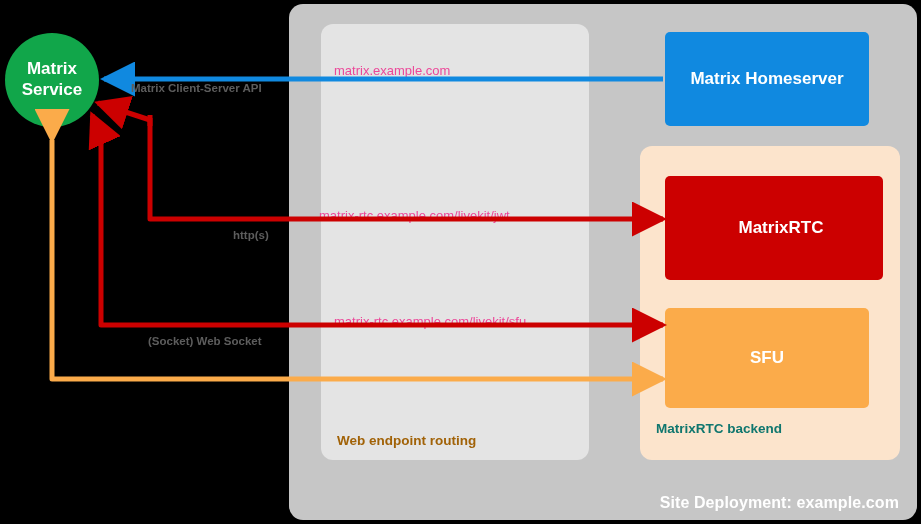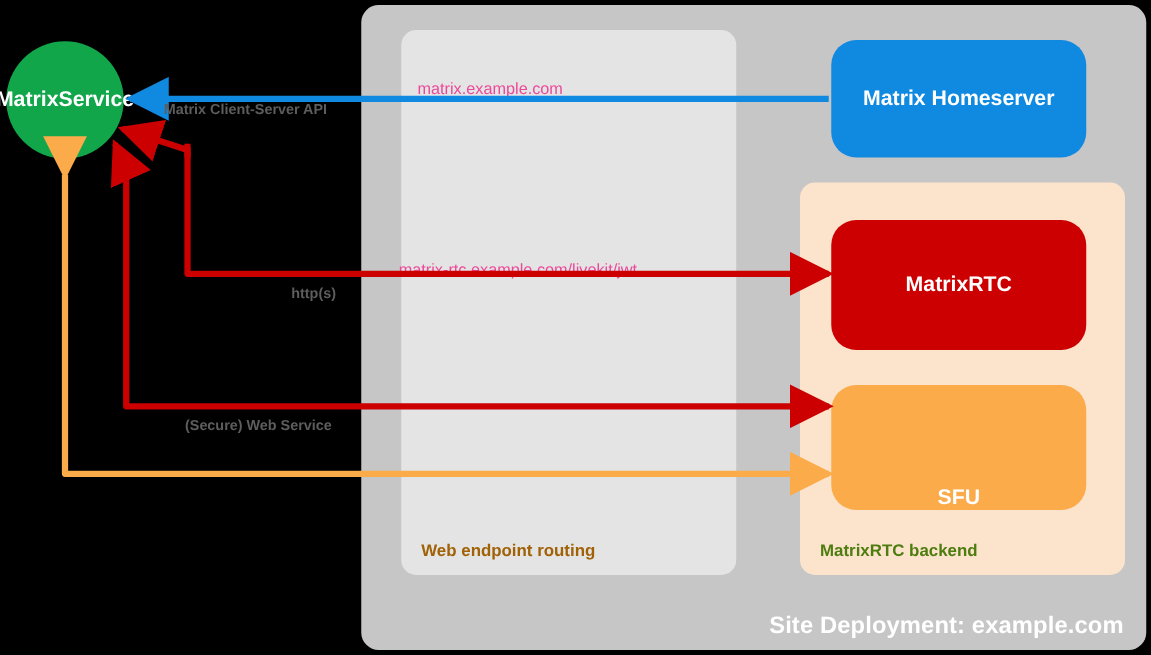--- a/index.html
+++ b/index.html
@@ -24,21 +24,21 @@
     width: 628px;
     height: 516px;
     background: #c6c6c6;
     border-radius: 14px;
   }
   .site-deployment-label {
     position: absolute;
     right: 18px;
     bottom: 8px;
     color: #ffffff;
-    font-size: 19px;
+    font-size: 16px;
     font-weight: bold;
     letter-spacing: .1px;
     white-space: nowrap;
   }
 
   .web-routing {
     position: absolute;
     left: 321px;
     top: 24px;
     width: 268px;
@@ -61,49 +61,50 @@
     left: 640px;
     top: 146px;
     width: 260px;
     height: 314px;
     background: #fce4cc;
     border-radius: 12px;
   }
   .rtc-backend-label {
     position: absolute;
     left: 16px;
-    bottom: 12px;
-    color: #4d7c0f;
+    bottom: 24px;
+    color: #0f766e;
     font-size: 13.5px;
     font-weight: bold;
     white-space: nowrap;
   }
 
   
   .client-node {
     position: absolute;
     left: 5px;
     top: 33px;
     width: 94px;
     height: 94px;
     border-radius: 50%;
     background: #11a64a;
     display: flex;
+    flex-direction: column;
     align-items: center;
     justify-content: center;
     color: #ffffff;
     font-size: 17px;
     font-weight: bold;
     line-height: 1.22;
     text-align: left;
   }
 
   .node-box {
     position: absolute;
-    border-radius: 20px;
+    border-radius: 5px;
     display: flex;
     align-items: center;
     justify-content: center;
     text-align: center;
     color: #ffffff;
     font-weight: bold;
     line-height: 1.2;
   }
   .homeserver {
     left: 665px;
@@ -113,29 +114,29 @@
     background: #1089e0;
     font-size: 17px;
   }
   .auth-service {
     left: 665px;
     top: 176px;
     width: 204px;
     height: 104px;
     background: #cc0000;
     font-size: 17px;
+    padding-left: 14px;
   }
   .sfu {
     left: 665px;
     top: 308px;
     width: 204px;
     height: 100px;
     background: #fbab4a;
     font-size: 17px;
-    align-items: flex-end;
   }
 
   
   .endpoint {
     position: absolute;
     font-family: Liberation Sans, sans-serif;
     font-size: 13px;
     color: #ec4899;
     white-space: nowrap;
   }
@@ -198,20 +199,21 @@
       <div>MatrixRTC</div>
     </div>
   </div>
 
   <div class="node-box sfu">
     <span>SFU</span>
   </div>
 
   <div class="endpoint endpoint-matrix">matrix.example.com</div>
   <div class="endpoint endpoint-jwt">matrix-rtc.example.com/livekit/jwt</div>
+  <div class="endpoint endpoint-sfu">matrix-rtc.example.com/livekit/sfu</div>
 
   <svg class="arrows" viewBox="0 0 921 524" width="921" height="524" xmlns="http://www.w3.org/2000/svg">
     <defs>
       <marker id="arrow-blue" markerWidth="7" markerHeight="7" refX="6.2" refY="3.5" orient="auto">
         <path d="M0,0 L7,3.5 L0,7 z" fill="#1089e0"></path>
       </marker>
       <marker id="arrow-red" markerWidth="7" markerHeight="7" refX="6.2" refY="3.5" orient="auto">
         <path d="M0,0 L7,3.5 L0,7 z" fill="#cc0000"></path>
       </marker>
       <marker id="arrow-orange" markerWidth="7" markerHeight="7" refX="6.2" refY="3.5" orient="auto">
@@ -234,15 +236,15 @@
       <path d="M 101,135 L 92,115" stroke="#cc0000" stroke-width="5" fill="none" marker-end="url(#arrow-red)"></path>
     </g>
 
     <g>
       <path d="M 52,140 L 52,379 L 663,379" stroke="#fbab4a" stroke-width="5" fill="none" stroke-linejoin="round" marker-start="url(#arrow-orange)" marker-end="url(#arrow-orange)"></path>
     </g>
   </svg>
 
   <div class="flow-label label-csapi">Matrix Client-Server API</div>
   <div class="flow-label label-https">http(s)</div>
-  <div class="flow-label label-ws">(Secure) Web Service</div>
+  <div class="flow-label label-ws">(Socket) Web Socket</div>
 
 </div>
 
 </body></html>

